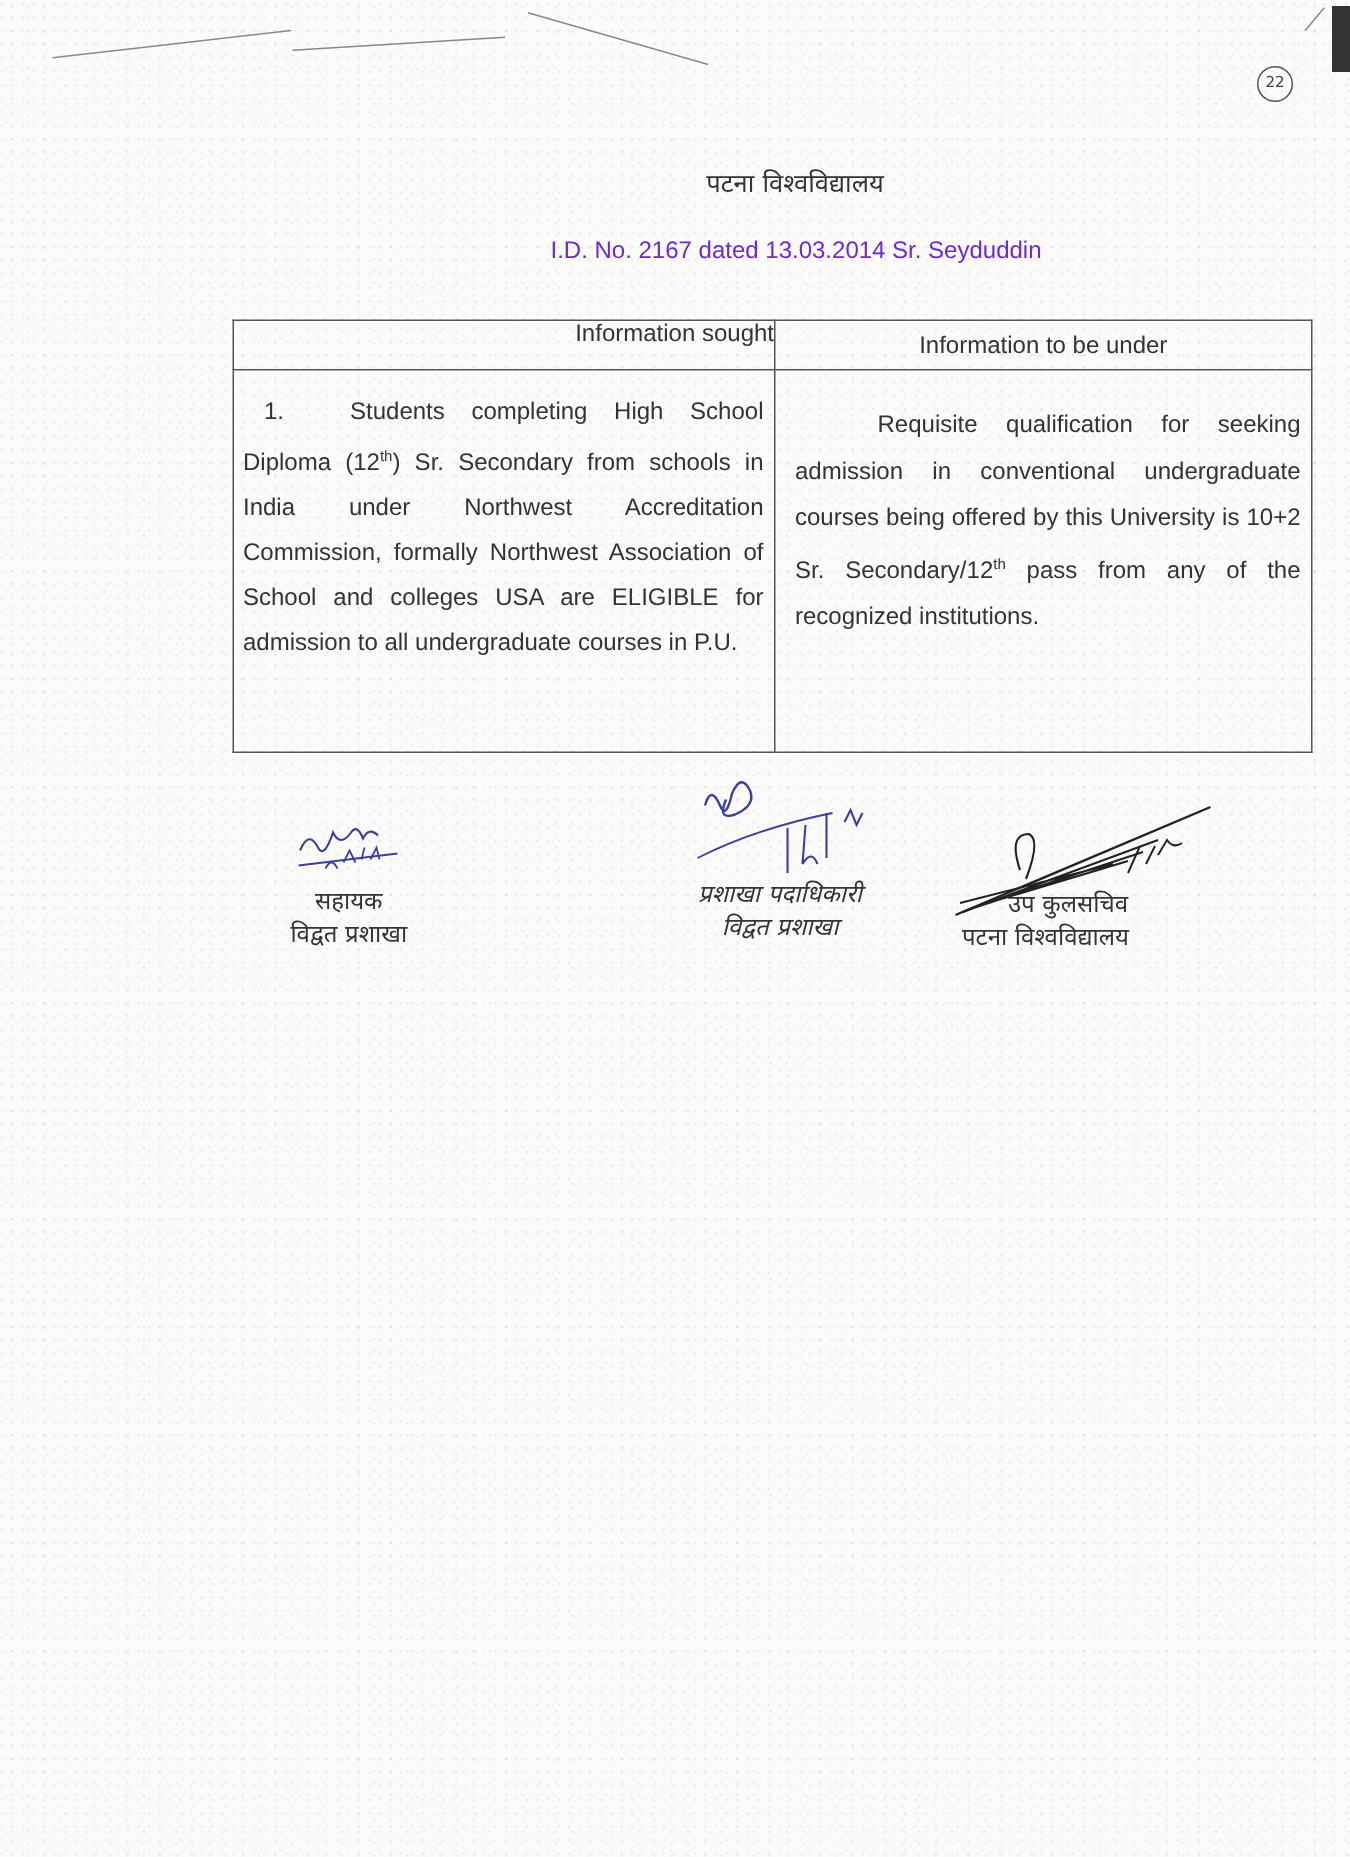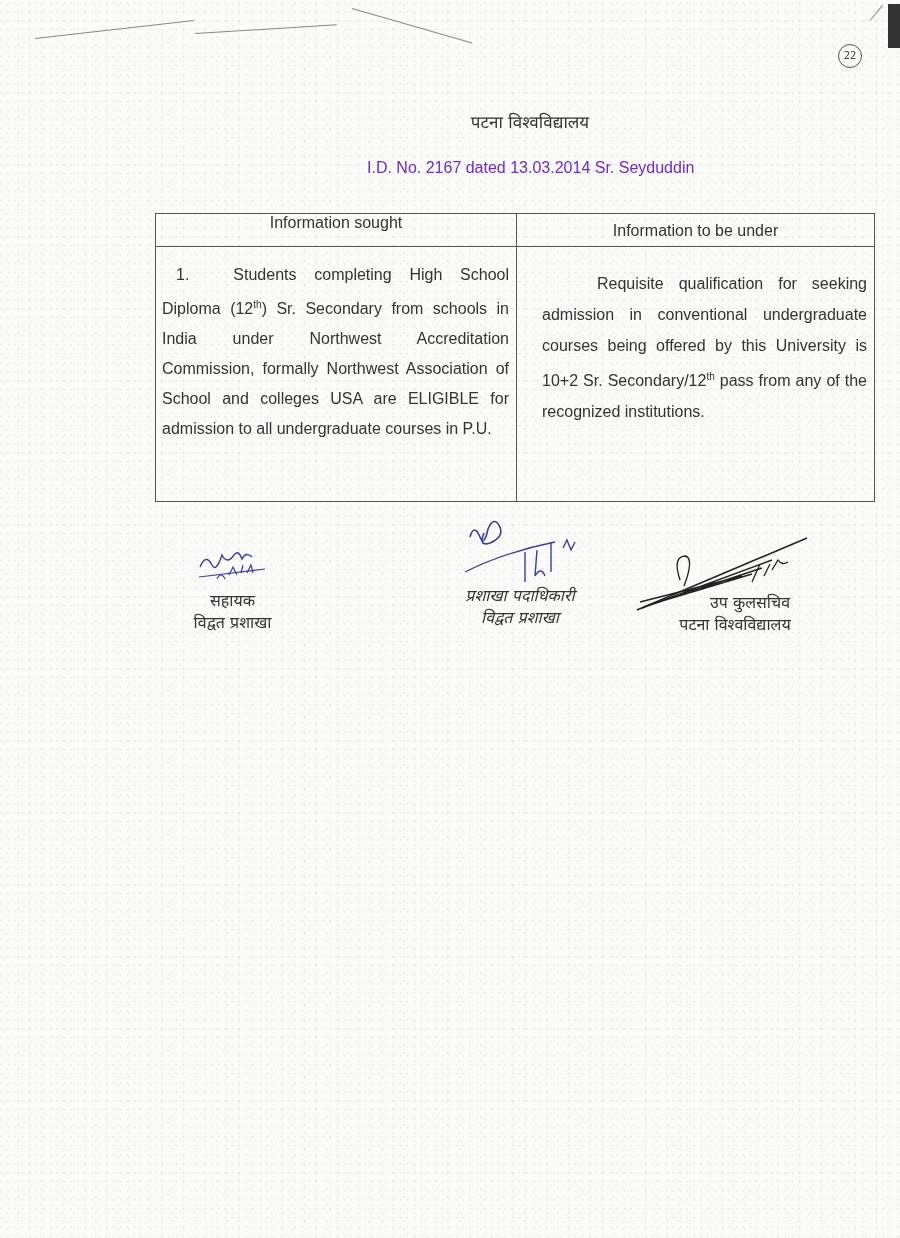--- a/index.html
+++ b/index.html
@@ -34,21 +34,21 @@
   .ref-line {
     position: absolute; left: 339px; top: 159px;
     font-size: 16px; color: #6d28d9; margin-left: 28px;
   }
   table.info {
     position: absolute; left: 155px; top: 213px; width: 720px;
     border-collapse: collapse; font-size: 16px; color: #333;
   }
   table.info th, table.info td { border: 1.5px solid #555; vertical-align: top; }
   table.info th { font-weight: normal; height: 24px; padding: 0; }
-  table.info th.col1 { width: 360px; text-align: center; }
+  table.info th.col1 { width: 360px; text-align: right; }
   table.info th.col2 { text-align: center; padding-top: 8px; }
   .cell-text {
     text-align: justify; line-height: 30px; padding: 12px 6px 4px 5px;
   }
   .cell-text sup { font-size: 10px; }
   .sig-block {
     position: absolute; text-align: center;
     font-family: "DejaVu Sans", sans-serif; font-size: 16px; color: #333; line-height: 22px;
   }
   .sig-scribble { position: absolute; }
@@ -77,21 +77,21 @@
     </tr>
   </thead>
   <tbody>
     <tr style="height:255px;">
       <td>
         <div class="cell-text" style="">
           <span style="margin-left:14px;margin-right:44px;">1.</span><span>Students completing High School Diploma (12</span><sup>th</sup><span>) Sr. Secondary from schools in India under Northwest Accreditation Commission, formally Northwest Association of School and colleges USA are ELIGIBLE for admission to all undergraduate courses in P.U.</span>
         </div>
       </td>
       <td>
-        <div class="cell-text" style="padding-top:20px;padding-left:24px;line-height:31px;">
+        <div class="cell-text" style="padding-top:20px;padding-left:12px;line-height:31px;">
           <span style="display:inline-block;width:55px;"></span><span>Requisite qualification for seeking admission in conventional undergraduate courses being offered by this University is 10+2 Sr. Secondary/12</span><sup>th</sup><span>  pass from any of the recognized institutions.</span>
         </div>
       </td>
     </tr>
   </tbody>
 </table>
 
 <svg class="sig-scribble" style="left:195px;top:545px;" width="80" height="40" viewBox="0 0 80 40">
   <path d="M5 22 q6 -14 12 -2 q4 8 10 -10 q5 10 12 0 q4 -6 8 4 q4 -8 10 -2" stroke="#3a3fa0" stroke-width="1.4" fill="none"></path>
   <path d="M4 32 L70 24" stroke="#3a3fa0" stroke-width="1.2" fill="none"></path>
@@ -111,16 +111,16 @@
   <div>प्रशाखा पदाधिकारी</div>
   <div>विद्वत प्रशाखा</div>
 </div>
 
 <svg class="sig-scribble" style="left:632px;top:530px;" width="180" height="85" viewBox="0 0 180 85">
   <path d="M5 80 L175 8" stroke="#222" stroke-width="1.6" fill="none"></path>
   <path d="M10 78 L140 30 M15 76 L130 38 M20 74 L120 44 M8 72 L110 46" stroke="#222" stroke-width="1.4" fill="none"></path>
   <path d="M48 50 q-8 -24 6 -24 q8 4 -2 30" stroke="#222" stroke-width="1.4" fill="none"></path>
   <path d="M120 52 l8 -18 M132 46 l6 -12 M140 40 l6 -10 q4 6 10 2" stroke="#222" stroke-width="1.3" fill="none"></path>
 </svg>
-<div class="sig-block" style="left:650px;top:592px;width:170px;">
+<div class="sig-block" style="left:612px;top:592px;width:170px;">
   <div style="padding-left:30px;">उप कुलसचिव</div>
   <div>पटना विश्वविद्यालय</div>
 </div>
 
 </body></html>

